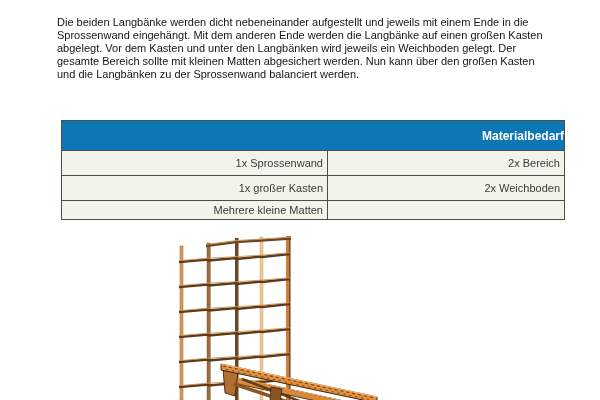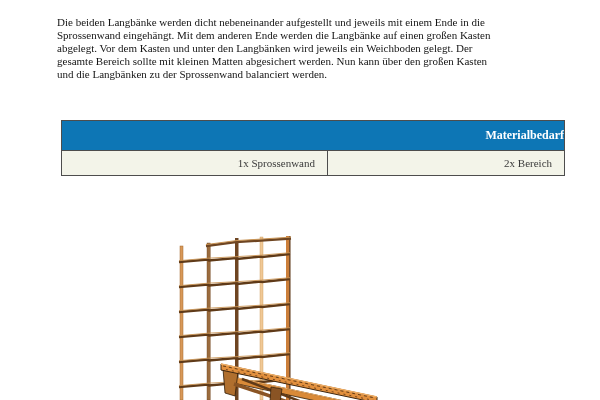--- a/index.html
+++ b/index.html
@@ -2,21 +2,21 @@
 <html><head>
 <meta charset="utf-8">
 <style>
   html, body { margin: 0; padding: 0; }
   .page {
     position: relative;
     width: 600px;
     height: 400px;
     background: #ffffff;
     overflow: hidden;
-    font-family: Liberation Serif, serif;
+    font-family: Liberation Sans, sans-serif;
   }
   .intro {
     position: absolute;
     left: 57px;
     top: 16px;
     width: 540px;
     margin: 0;
     font-size: 11px;
     line-height: 13px;
     color: #141414;
@@ -44,21 +44,21 @@
     font-weight: bold;
     height: 29px;
     padding: 0 0 0 7px;
   }
   .materials td {
     background: #f3f4e9;
     color: #3a3a3a;
     font-size: 11px;
     font-weight: normal;
     height: 24px;
-    padding: 0 12px 0 7px;
+    padding: 0 4px 0 7px;
   }
   .materials tr.last td { height: 18px; }
   .figure {
     position: absolute;
     left: 176px;
     top: 236px;
     width: 208px;
     height: 164px;
   }
 </style>
@@ -80,20 +80,28 @@
     </colgroup>
     <thead>
       <tr>
         <th colspan="2">Materialbedarf</th>
       </tr>
     </thead>
     <tbody>
       <tr>
         <td>1x Sprossenwand</td>
         <td>2x Bereich</td>
+      </tr>
+      <tr>
+        <td>1x großer Kasten</td>
+        <td>2x Weichboden</td>
+      </tr>
+      <tr class="last">
+        <td>Mehrere kleine Matten</td>
+        <td></td>
       </tr>
     </tbody>
   </table>
 
   <svg class="figure" viewBox="0 0 208 164" xmlns="http://www.w3.org/2000/svg">
 
     <g>
       <rect x="4" y="10" width="3" height="154" fill="#d89858" stroke="#a3682c" stroke-width="0.5"></rect>
       <rect x="31" y="7" width="3.2" height="157" fill="#9a6b3d" stroke="#6e4522" stroke-width="0.4"></rect>
       <rect x="59" y="2" width="3.5" height="162" fill="#6e4522"></rect>

